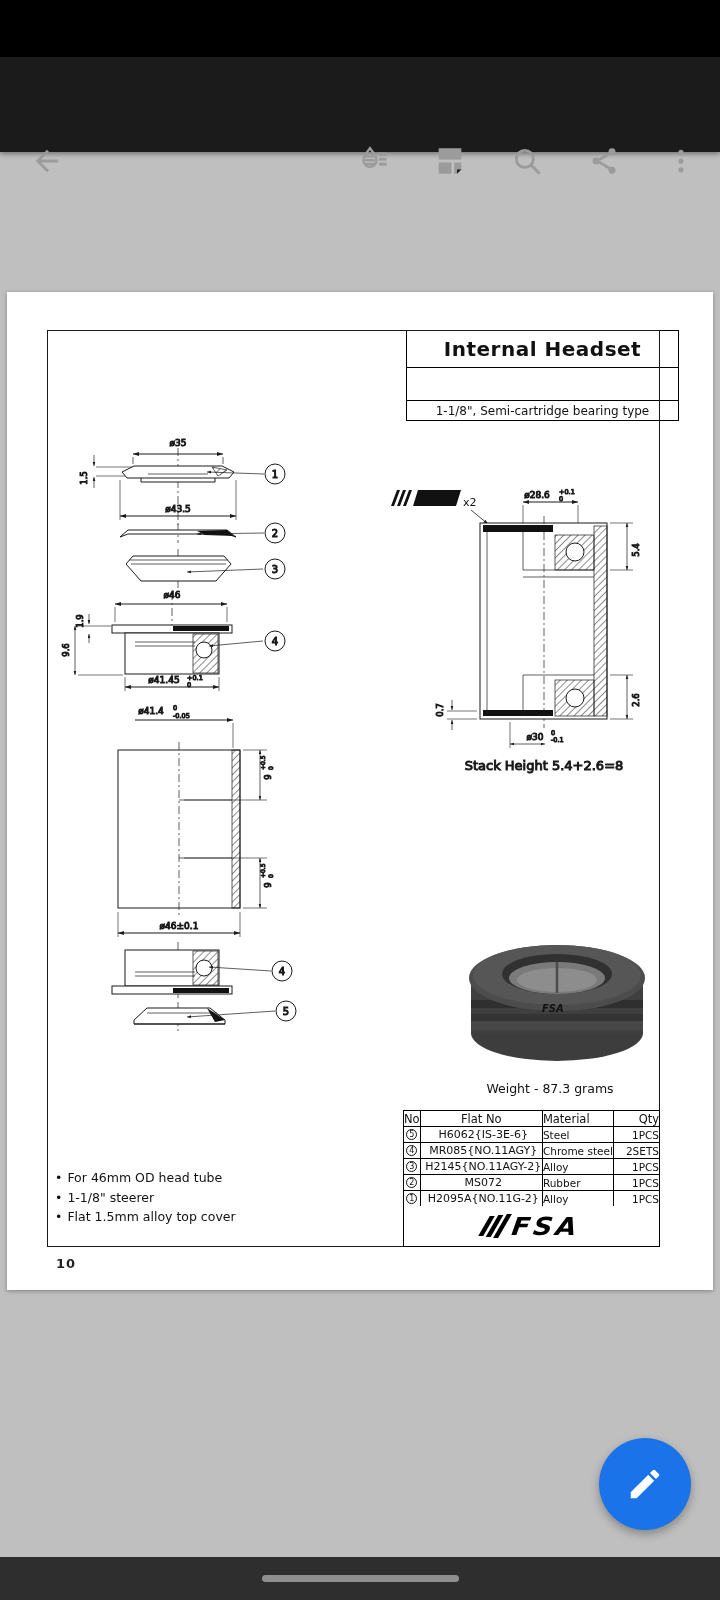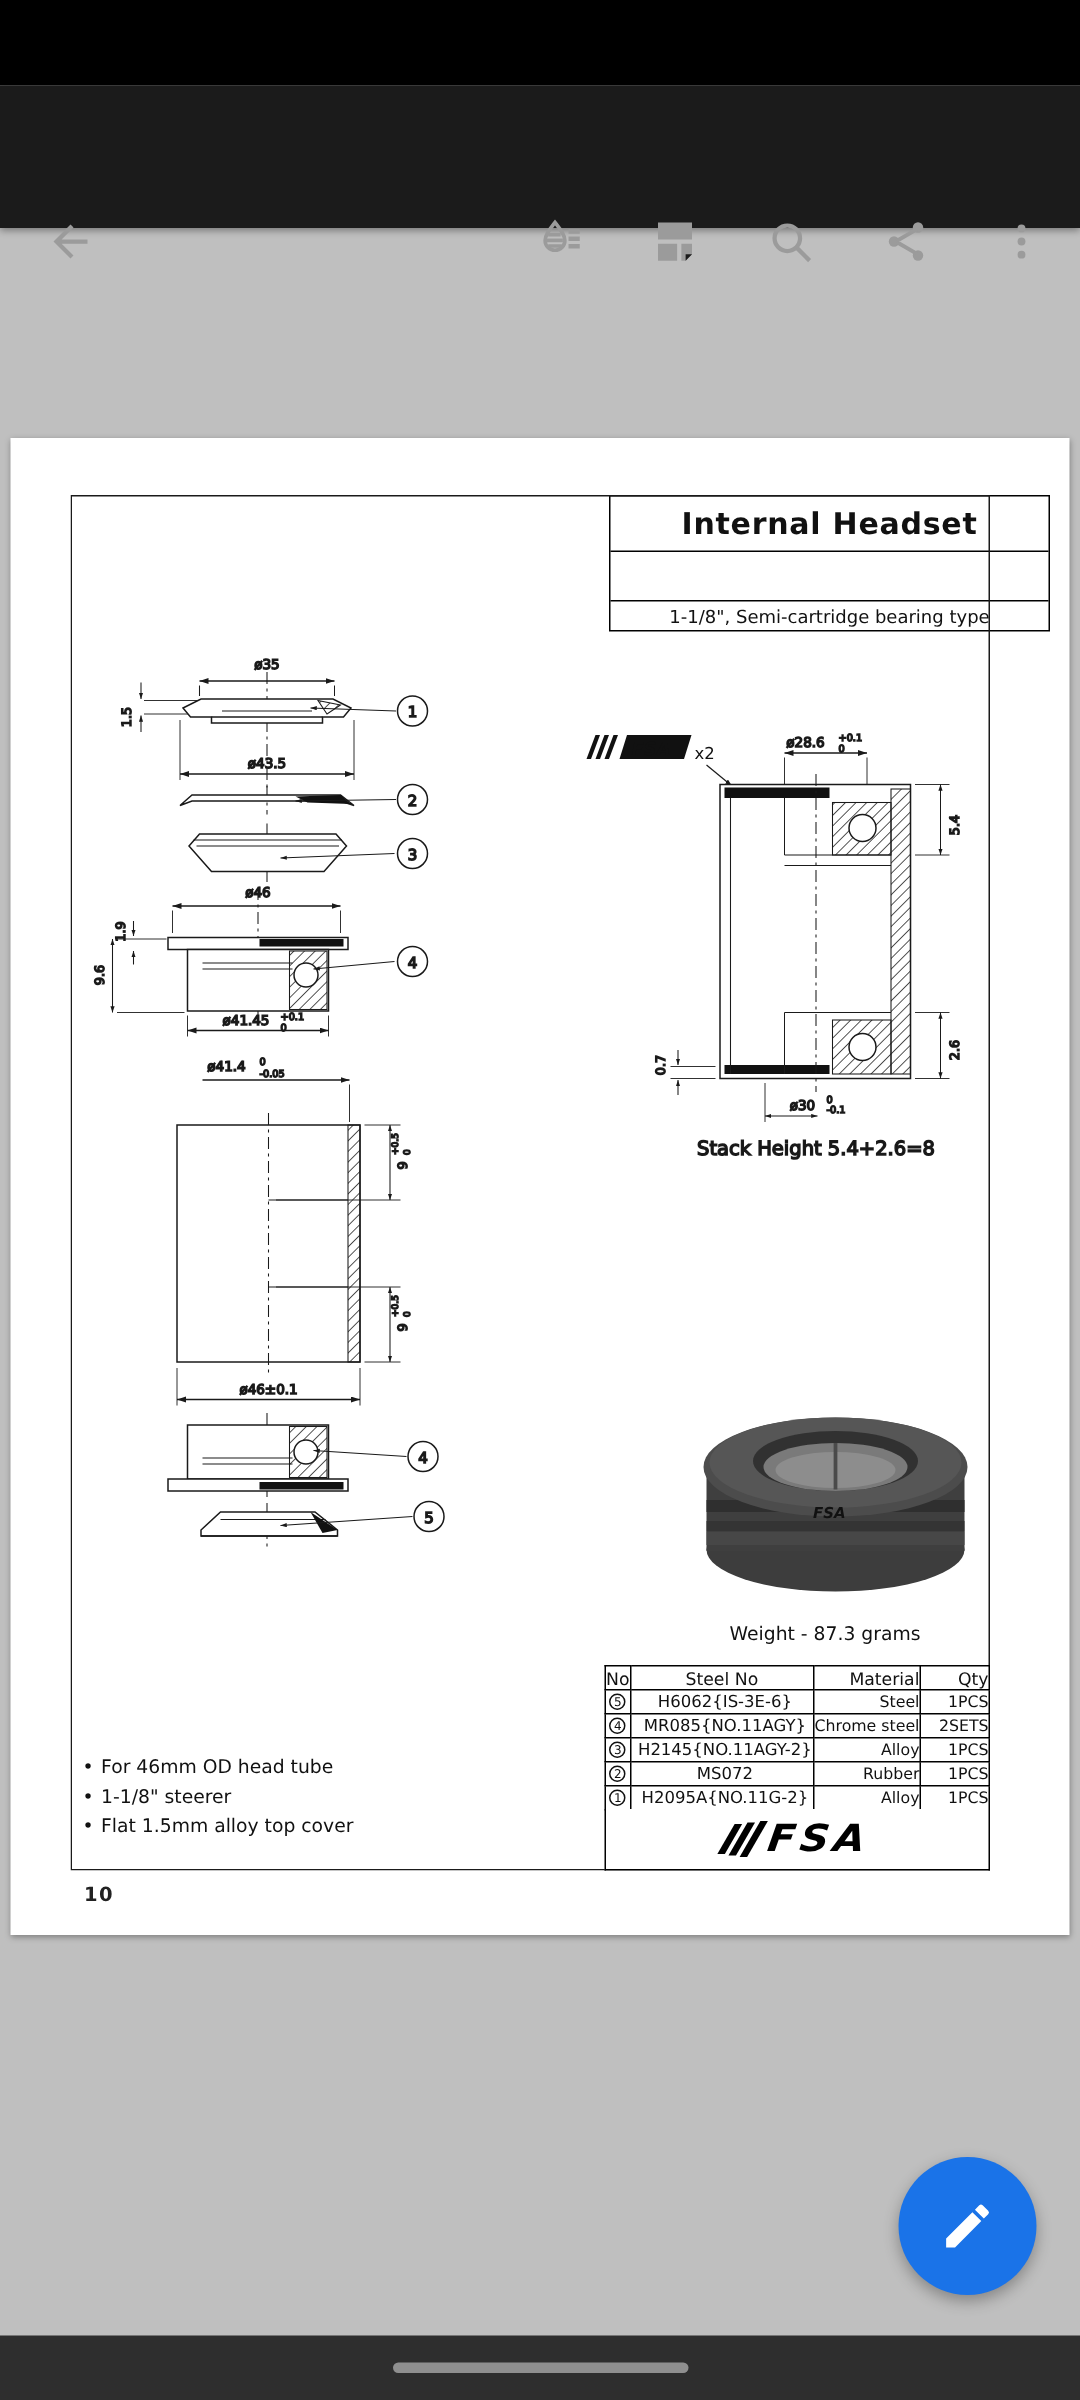--- a/index.html
+++ b/index.html
@@ -15,35 +15,35 @@
               justify-content:center; cursor:pointer; }
   .back-btn { position:absolute; left:19px; top:76px; }
   .toolbar-actions { position:absolute; right:11px; top:76px; display:flex; gap:21px; }
   .icon-btn svg { display:block; }
 
   
   .pdf-page { position:absolute; left:7px; top:292px; width:706px; height:998px; background:#fff;
               box-shadow:0 1px 4px rgba(0,0,0,.35); }
   .drawing-svg { position:absolute; left:40px; top:38px; width:613px; height:917px; }
 
-  .title-block { position:absolute; left:399px; top:38px; width:294px; border:1px solid #000; background:#fff; }
+  .title-block { position:absolute; left:399px; top:38px; width:273px; border:1px solid #000; background:#fff; }
   .tb-row { border-bottom:1px solid #000; display:flex; align-items:center; justify-content:center; text-align:center; color:#111; }
   .tb-row:last-child { border-bottom:none; }
   .tb-title { height:37px; font-size:20px; font-weight:bold; letter-spacing:.5px; }
   .tb-empty { height:33px; }
   .tb-model { height:26px; font-size:16px; font-weight:bold; }
   .tb-type  { height:19px; font-size:12px; }
 
   
   .spec-table { position:absolute; left:396px; top:818px; width:257px; border-collapse:collapse; background:#fff; }
   .spec-table th, .spec-table td { border:1px solid #000; color:#111; height:16px; padding:0; font-weight:normal; }
   .spec-table th { font-size:11.5px; }
   .col-no { width:14px; font-size:10px; text-align:center; }
   .col-item { width:123px; font-size:11px; text-align:center; padding-left:3px; }
-  .col-mat { width:73px; font-size:10.5px; text-align:right; }
+  .col-mat { width:73px; font-size:10.5px; text-align:left; }
   .col-qty { width:47px; font-size:10.5px; text-align:right; }
   td.col-item { padding-left:4px; }
   .circ { display:inline-block; width:11px; height:11px; border:1px solid #111; border-radius:50%;
           font-size:8px; line-height:10px; text-align:center; vertical-align:middle; }
 
   .logo-cell { position:absolute; left:396px; top:914px; width:257px; height:41px; border:1px solid #000;
                border-top:none; display:flex; align-items:center; justify-content:center; background:#fff; }
   .fsa-big { display:flex; align-items:center; }
   .fsa-big .slash { width:5px; height:20px; background:#000; transform:skewX(-30deg); margin-right:3px; }
   .fsa-big .slash.s2 { height:22px; } .fsa-big .slash.s3 { height:24px; }
@@ -345,21 +345,21 @@
         <line x1="510" y1="632" x2="510" y2="663" stroke="#4a4a4a" stroke-width="2.5"></line>
         <text x="495" y="682" font-size="10" font-weight="bold" font-style="italic" fill="#e8e8e8">FSA</text>
         <text x="503" y="763" font-size="12.5" text-anchor="middle" fill="#111">Weight - 87.3 grams</text>
       </g>
     </svg>
 
     <table class="spec-table">
       <tbody>
           <tr>
         <th class="col-no">No</th>
-        <th class="col-item" style="text-align:center">Steel No</th>
+        <th class="col-item" style="text-align:center">Flat No</th>
         <th class="col-mat">Material</th>
         <th class="col-qty">Qty</th>
       </tr>
       <tr>
         <td class="col-no"><span class="circ">5</span></td>
         <td class="col-item">H6062{IS-3E-6}</td>
         <td class="col-mat">Steel</td>
         <td class="col-qty">1PCS</td>
       </tr>
       <tr>

